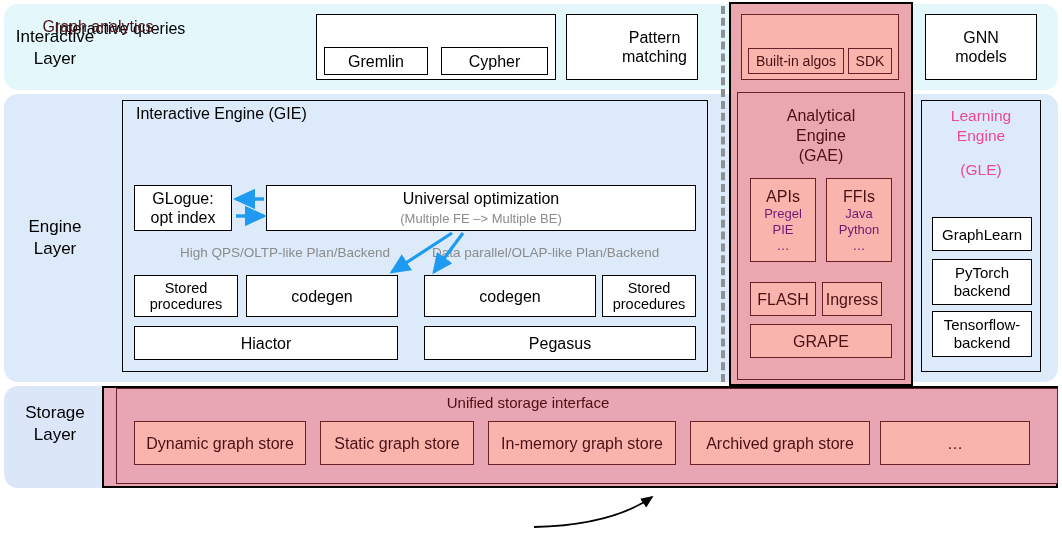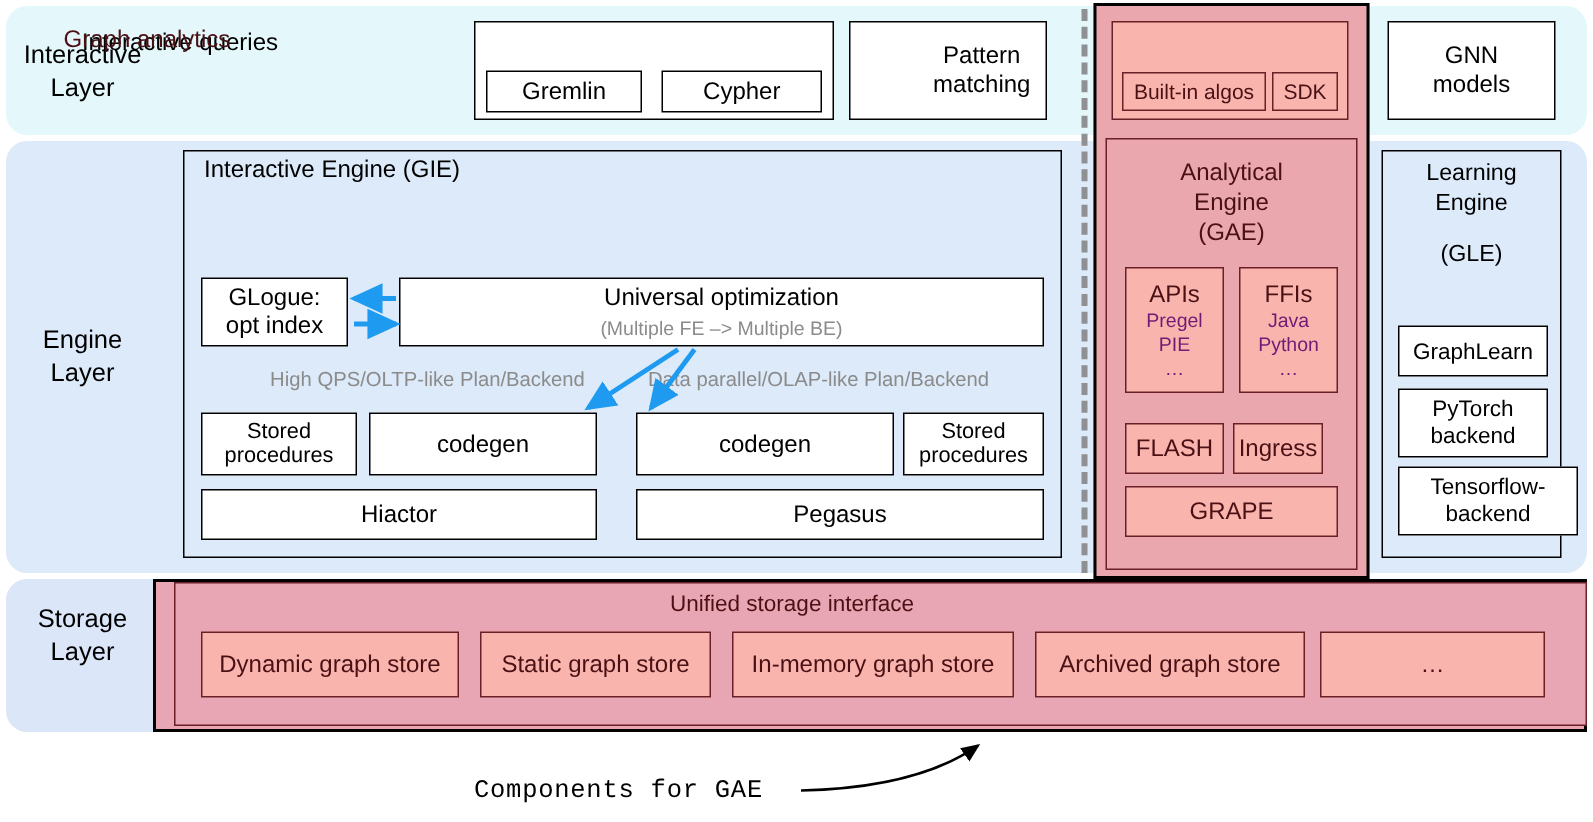--- a/index.html
+++ b/index.html
@@ -147,25 +147,25 @@
   
   #gle-container {
     position:absolute;
     left:921px; top:100px; width:120px; height:272px;
     box-sizing:border-box;
     border:1.6px solid #000;
     background:#dceaf9;
   }
   #gle-title {
     position:absolute; left:921px; top:106px; width:120px;
-    text-align:center; font-size:15.5px; line-height:20px; color:#000000;
+    text-align:center; font-size:15.5px; line-height:20px; color:#ec4899;
   }
   #graphlearn { left:932px; top:217px; width:100px; height:34px; font-size:15px;}
   #pytorch    { left:932px; top:259px; width:100px; height:46px; font-size:15px; line-height:18px;}
-  #tensorflow { left:932px; top:311px; width:120px; height:46px; font-size:15px; line-height:18px;}
+  #tensorflow { left:932px; top:311px; width:100px; height:46px; font-size:15px; line-height:18px;}
 
   
   #storage-outer {
     position:absolute;
     left:102px; top:386px; width:956px; height:102px;
     box-sizing:border-box;
     border:2px solid #000;
     background:#e8a5b3;
   }
   #storage-inner {
@@ -314,21 +314,20 @@
 
   <div id="storage-outer"></div>
   <div id="storage-inner"></div>
   <div id="usi-title">Unified storage interface</div>
   <div class="pinkbox" id="store-dynamic">Dynamic graph store</div>
   <div class="pinkbox" id="store-static">Static graph store</div>
   <div class="pinkbox" id="store-inmemory">In-memory graph store</div>
   <div class="pinkbox" id="store-archived">Archived graph store</div>
   <div class="pinkbox" id="store-more">…</div>
 
-  <div id="caption">Components for GAE</div>
 
   <svg class="overlay" viewBox="0 0 1062 548">
     <defs>
       <marker id="ah-blue" markerWidth="7" markerHeight="7" refX="5.6" refY="3" orient="auto">
         <path d="M0,0 L6.5,3 L0,6 z" fill="#1e9bf0"></path>
       </marker>
       <marker id="ah-black" markerWidth="8" markerHeight="8" refX="6" refY="3" orient="auto">
         <path d="M0,0 L7,3 L0,6 z" fill="#000"></path>
       </marker>
     </defs>

